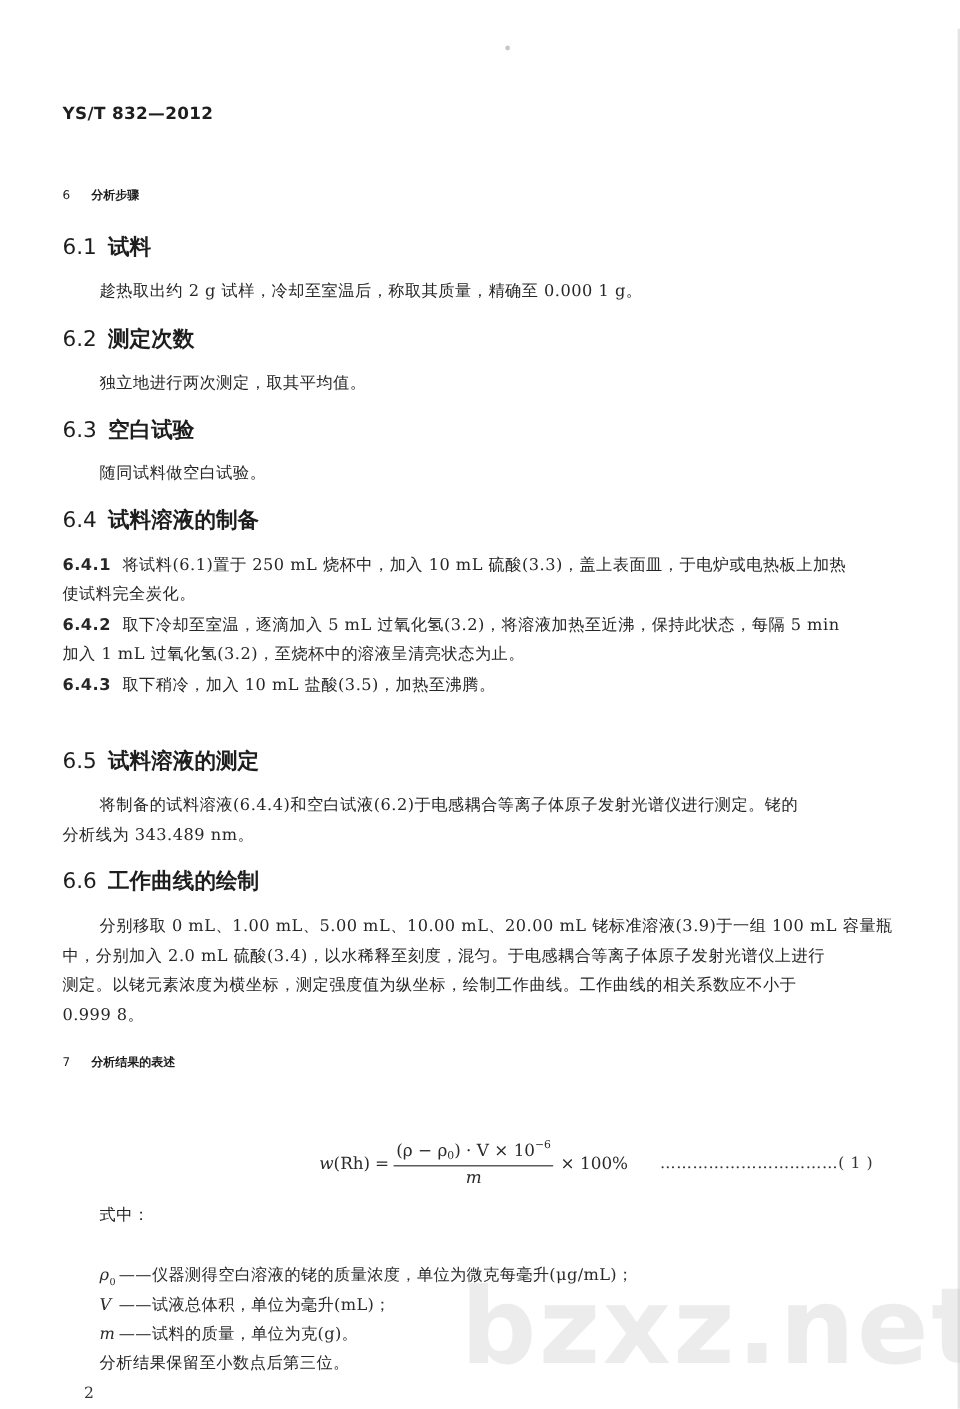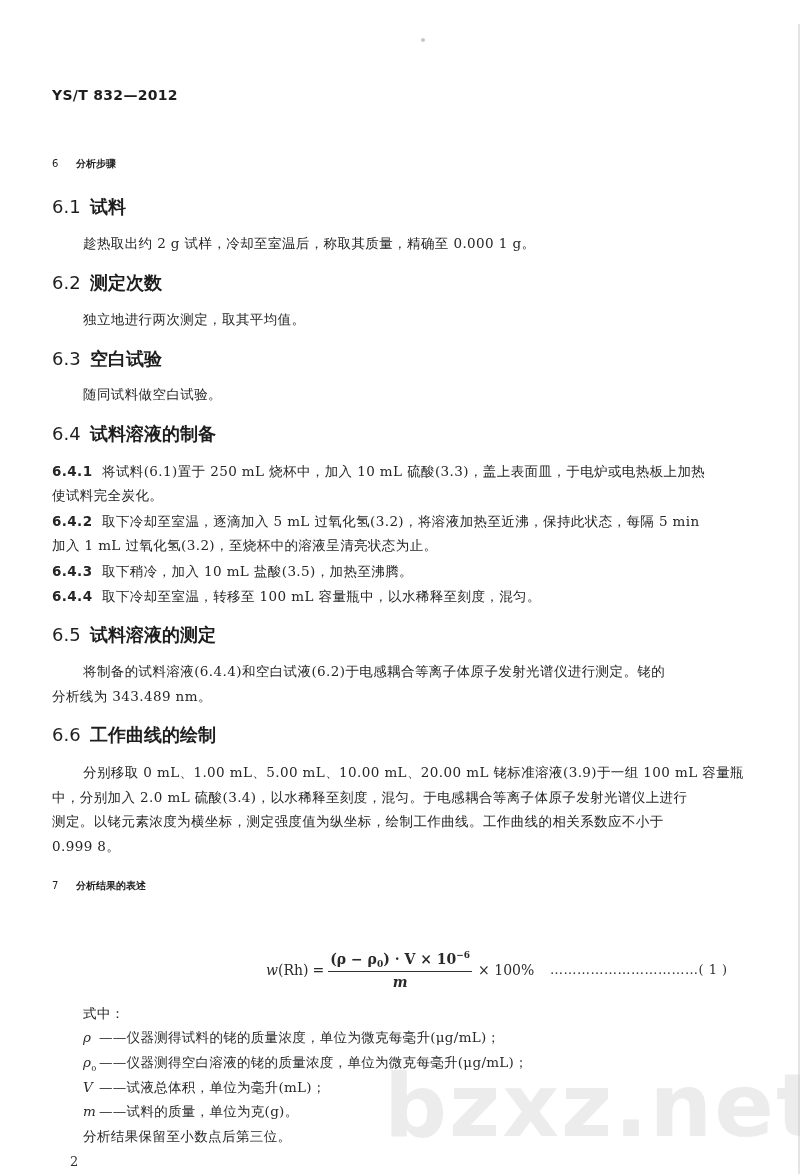--- a/index.html
+++ b/index.html
@@ -84,21 +84,20 @@
       font-size: 14px;
       white-space: nowrap;
     }
     .formula .lhs { font-style: normal; margin-right: 4px; }
     .formula .lhs i { font-style: italic; }
     .frac {
       display: inline-flex;
       flex-direction: column;
       align-items: center;
       margin: 0 4px;
-      font-weight: bold;
     }
     .frac .numer {
       padding: 0 2px 2px 2px;
       border-bottom: 1px solid #333;
       font-size: 14px;
     }
     .frac .denom {
       padding-top: 2px;
       font-style: italic;
       font-size: 14px;
@@ -184,23 +183,20 @@
 
   <div class="line body-text" style="top:488px;">
     <span class="h3num">6.4.2</span><span>取下冷却至室温，逐滴加入 5 mL 过氧化氢(3.2)，将溶液加热至近沸，保持此状态，每隔 5 min</span>
   </div>
   <div class="line body-text" style="top:512px;">加入 1 mL 过氧化氢(3.2)，至烧杯中的溶液呈清亮状态为止。</div>
 
   <div class="line body-text" style="top:538px;">
     <span class="h3num">6.4.3</span><span>取下稍冷，加入 10 mL 盐酸(3.5)，加热至沸腾。</span>
   </div>
 
-  <div class="line body-text" style="top:563px;">
-    <span class="h3num">6.4.4</span><span>取下冷却至室温，转移至 100 mL 容量瓶中，以水稀释至刻度，混匀。</span>
-  </div>
 
   <div class="line h2" style="top:602px;">
     <span class="num">6.5</span><span>试料溶液的测定</span>
   </div>
   <div class="line body-text indent" style="top:638px;">将制备的试料溶液(6.4.4)和空白试液(6.2)于电感耦合等离子体原子发射光谱仪进行测定。铑的</div>
   <div class="line body-text" style="top:663px;">分析线为 343.489 nm。</div>
 
   <div class="line h2" style="top:702px;">
     <span class="num">6.6</span><span>工作曲线的绘制</span>
   </div>
@@ -219,23 +215,20 @@
     <span class="frac">
       <span class="numer"><span>(ρ − ρ</span><sub>0</sub><span>) · V × 10</span><sup>−6</sup></span>
       <span class="denom">m</span>
     </span>
     <span class="times">× 100%</span>
   </div>
   <div class="eq-ref">……………………………( 1 )</div>
 
   <div class="line body-text indent" style="top:980px;">式中：</div>
 
-  <div class="def-row" style="top:1005px;">
-    <span class="sym"><span>ρ</span><sub></sub></span><span>——仪器测得试料的铑的质量浓度，单位为微克每毫升(μg/mL)；</span>
-  </div>
   <div class="def-row" style="top:1030px;">
     <span class="sym"><span>ρ</span><sub>0</sub></span><span>——仪器测得空白溶液的铑的质量浓度，单位为微克每毫升(μg/mL)；</span>
   </div>
   <div class="def-row" style="top:1055px;">
     <span class="sym"><span>V</span><sub></sub></span><span>——试液总体积，单位为毫升(mL)；</span>
   </div>
   <div class="def-row" style="top:1079px;">
     <span class="sym"><span>m</span><sub></sub></span><span>——试料的质量，单位为克(g)。</span>
   </div>
 

